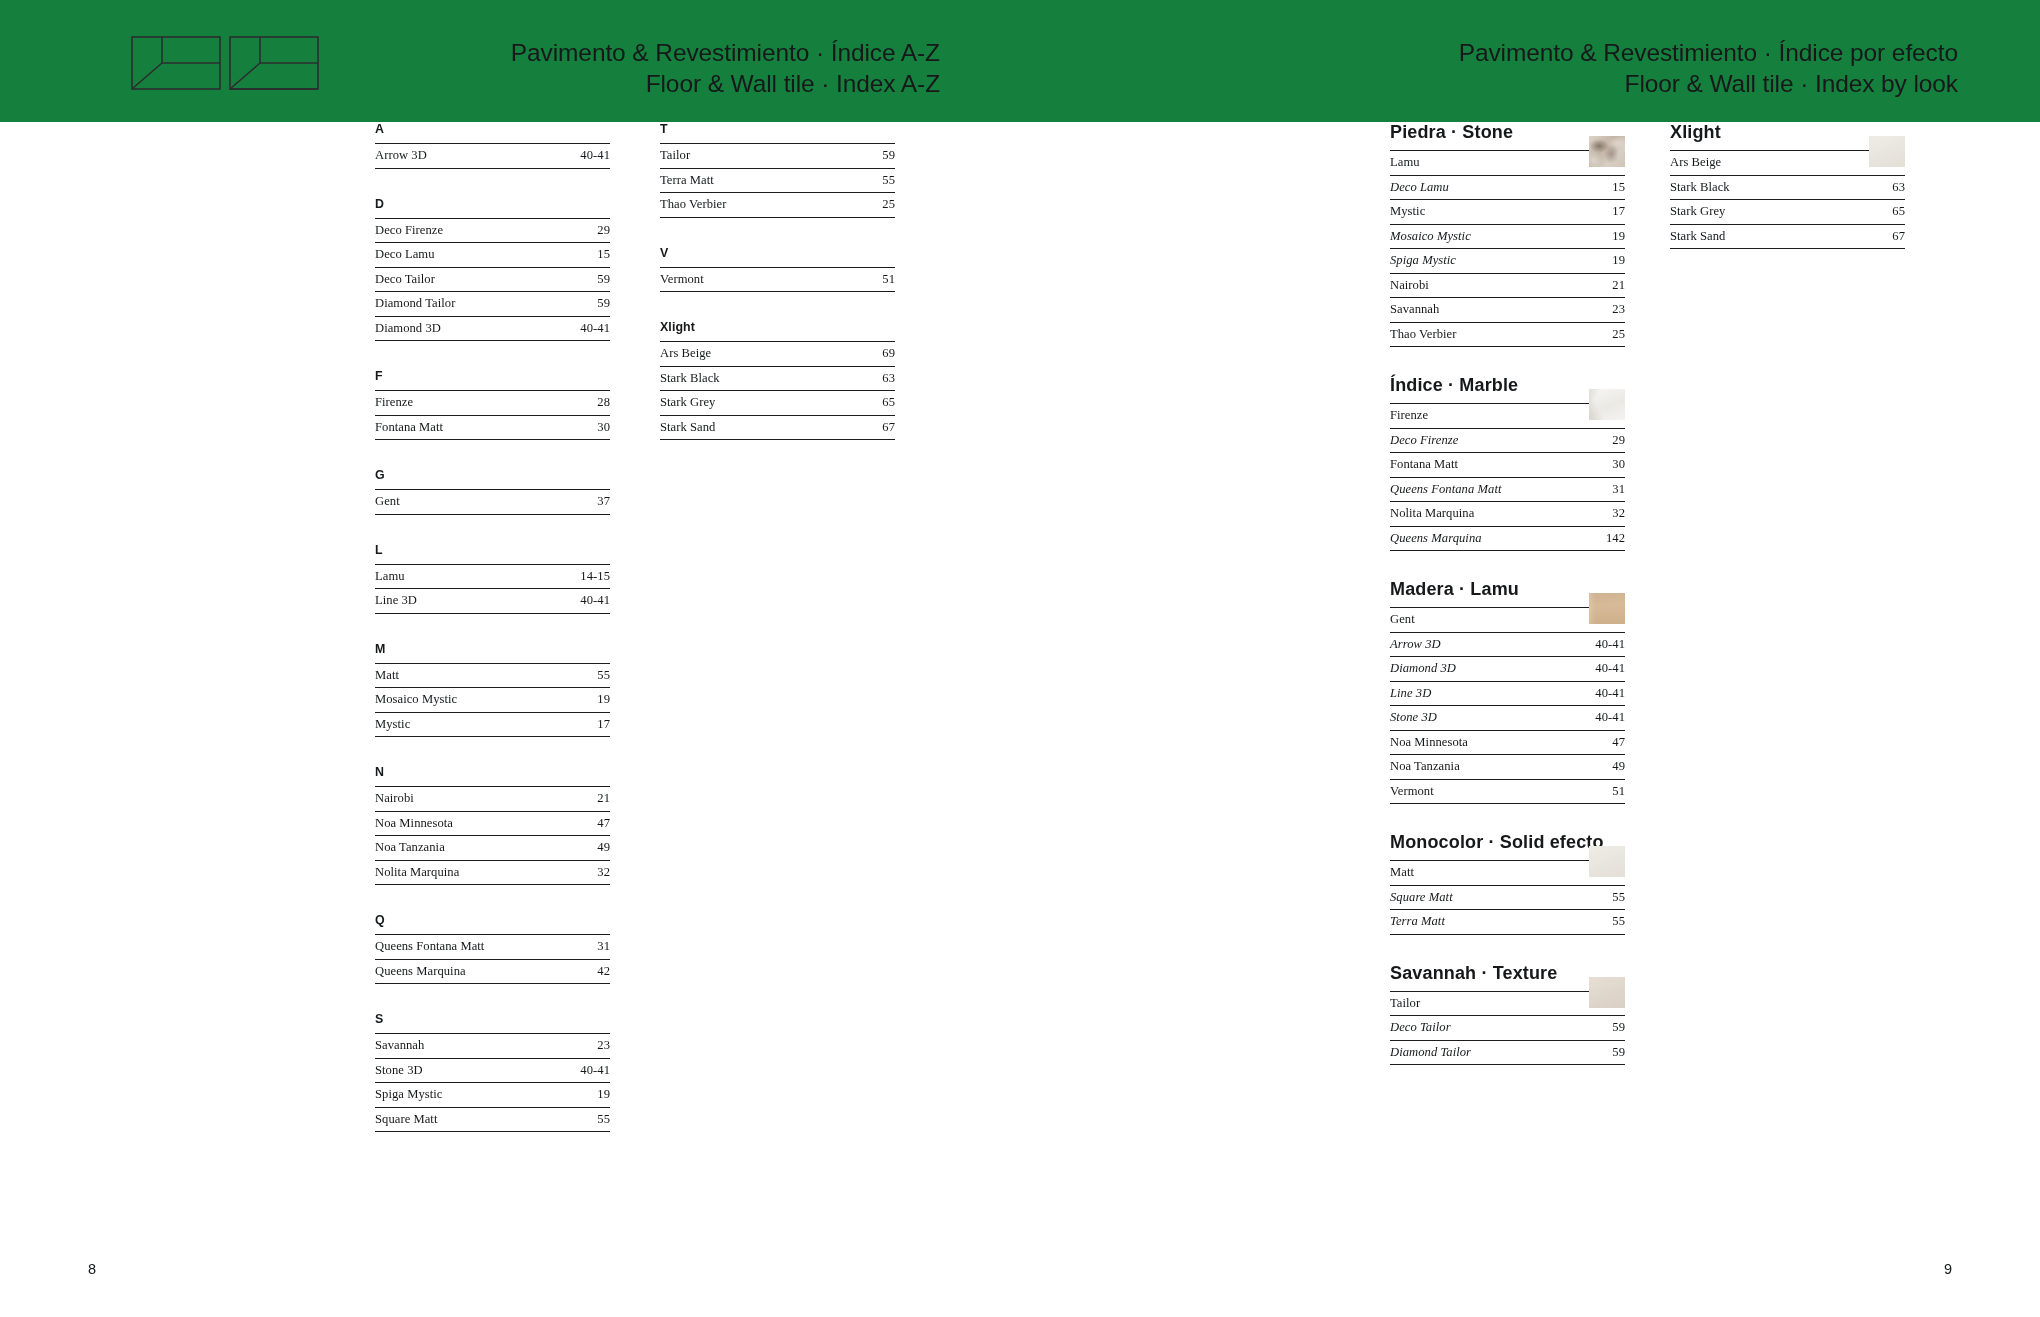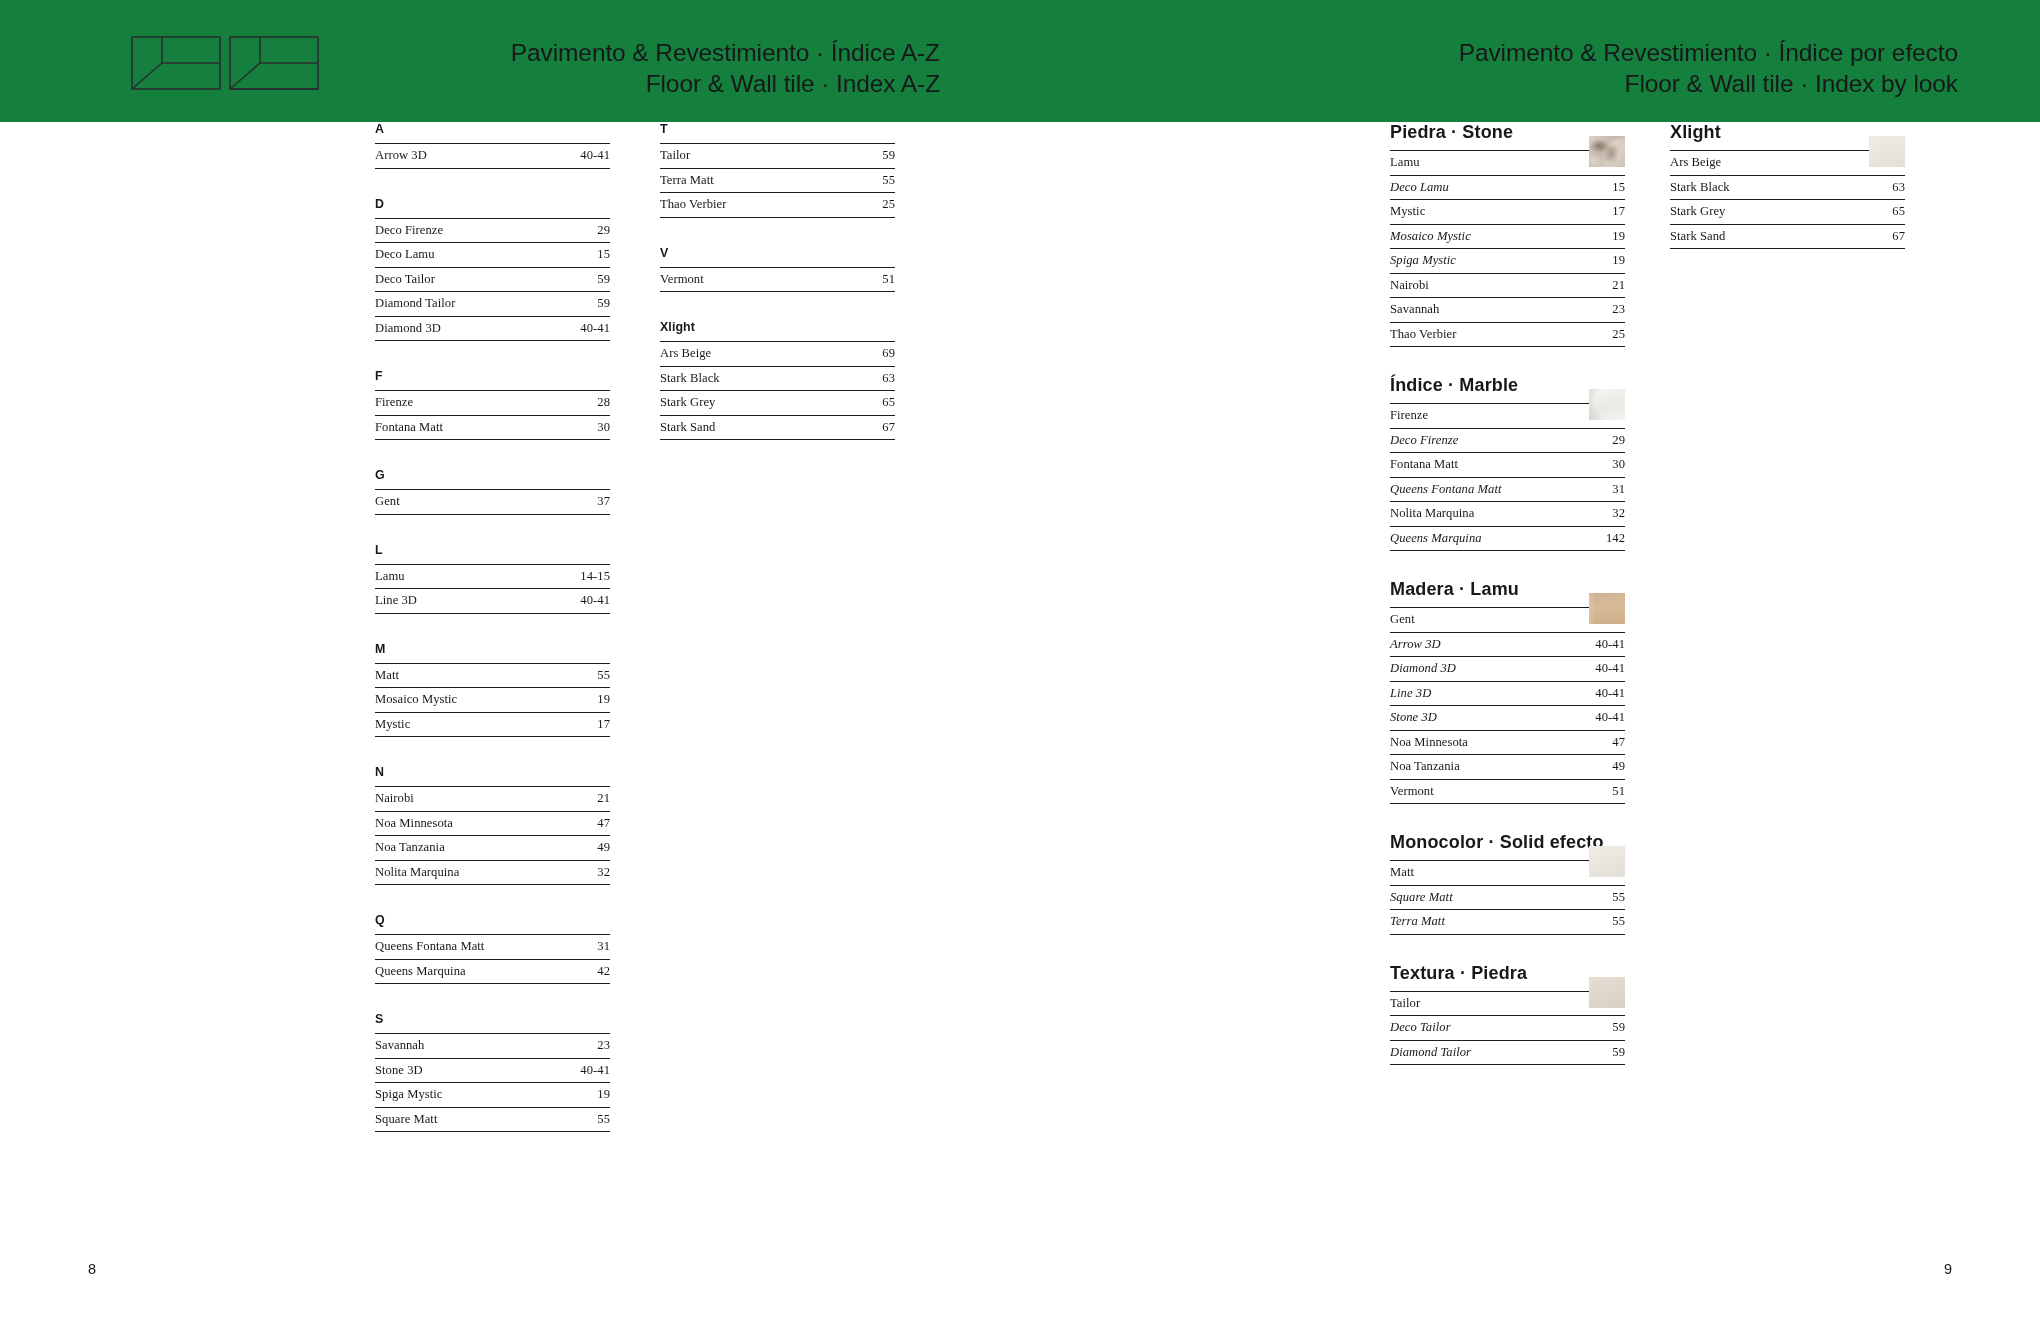--- a/index.html
+++ b/index.html
@@ -517,21 +517,21 @@
               <span class="row-name ital">Square Matt</span>
               <span class="row-page">55</span>
             </div>
             <div class="row">
               <span class="row-name ital">Terra Matt</span>
               <span class="row-page">55</span>
             </div>
           </div>
         </div>
         <div class="group">
-          <div class="group-head look">Textura · Piedra</div>
+          <div class="group-head look">Savannah · Texture</div>
           <div class="rows">
             <div class="swatch sw-texture"></div>
             <div class="row no-page">
               <span class="row-name">Tailor</span>
               <span class="row-page"></span>
             </div>
             <div class="row">
               <span class="row-name ital">Deco Tailor</span>
               <span class="row-page">59</span>
             </div>

